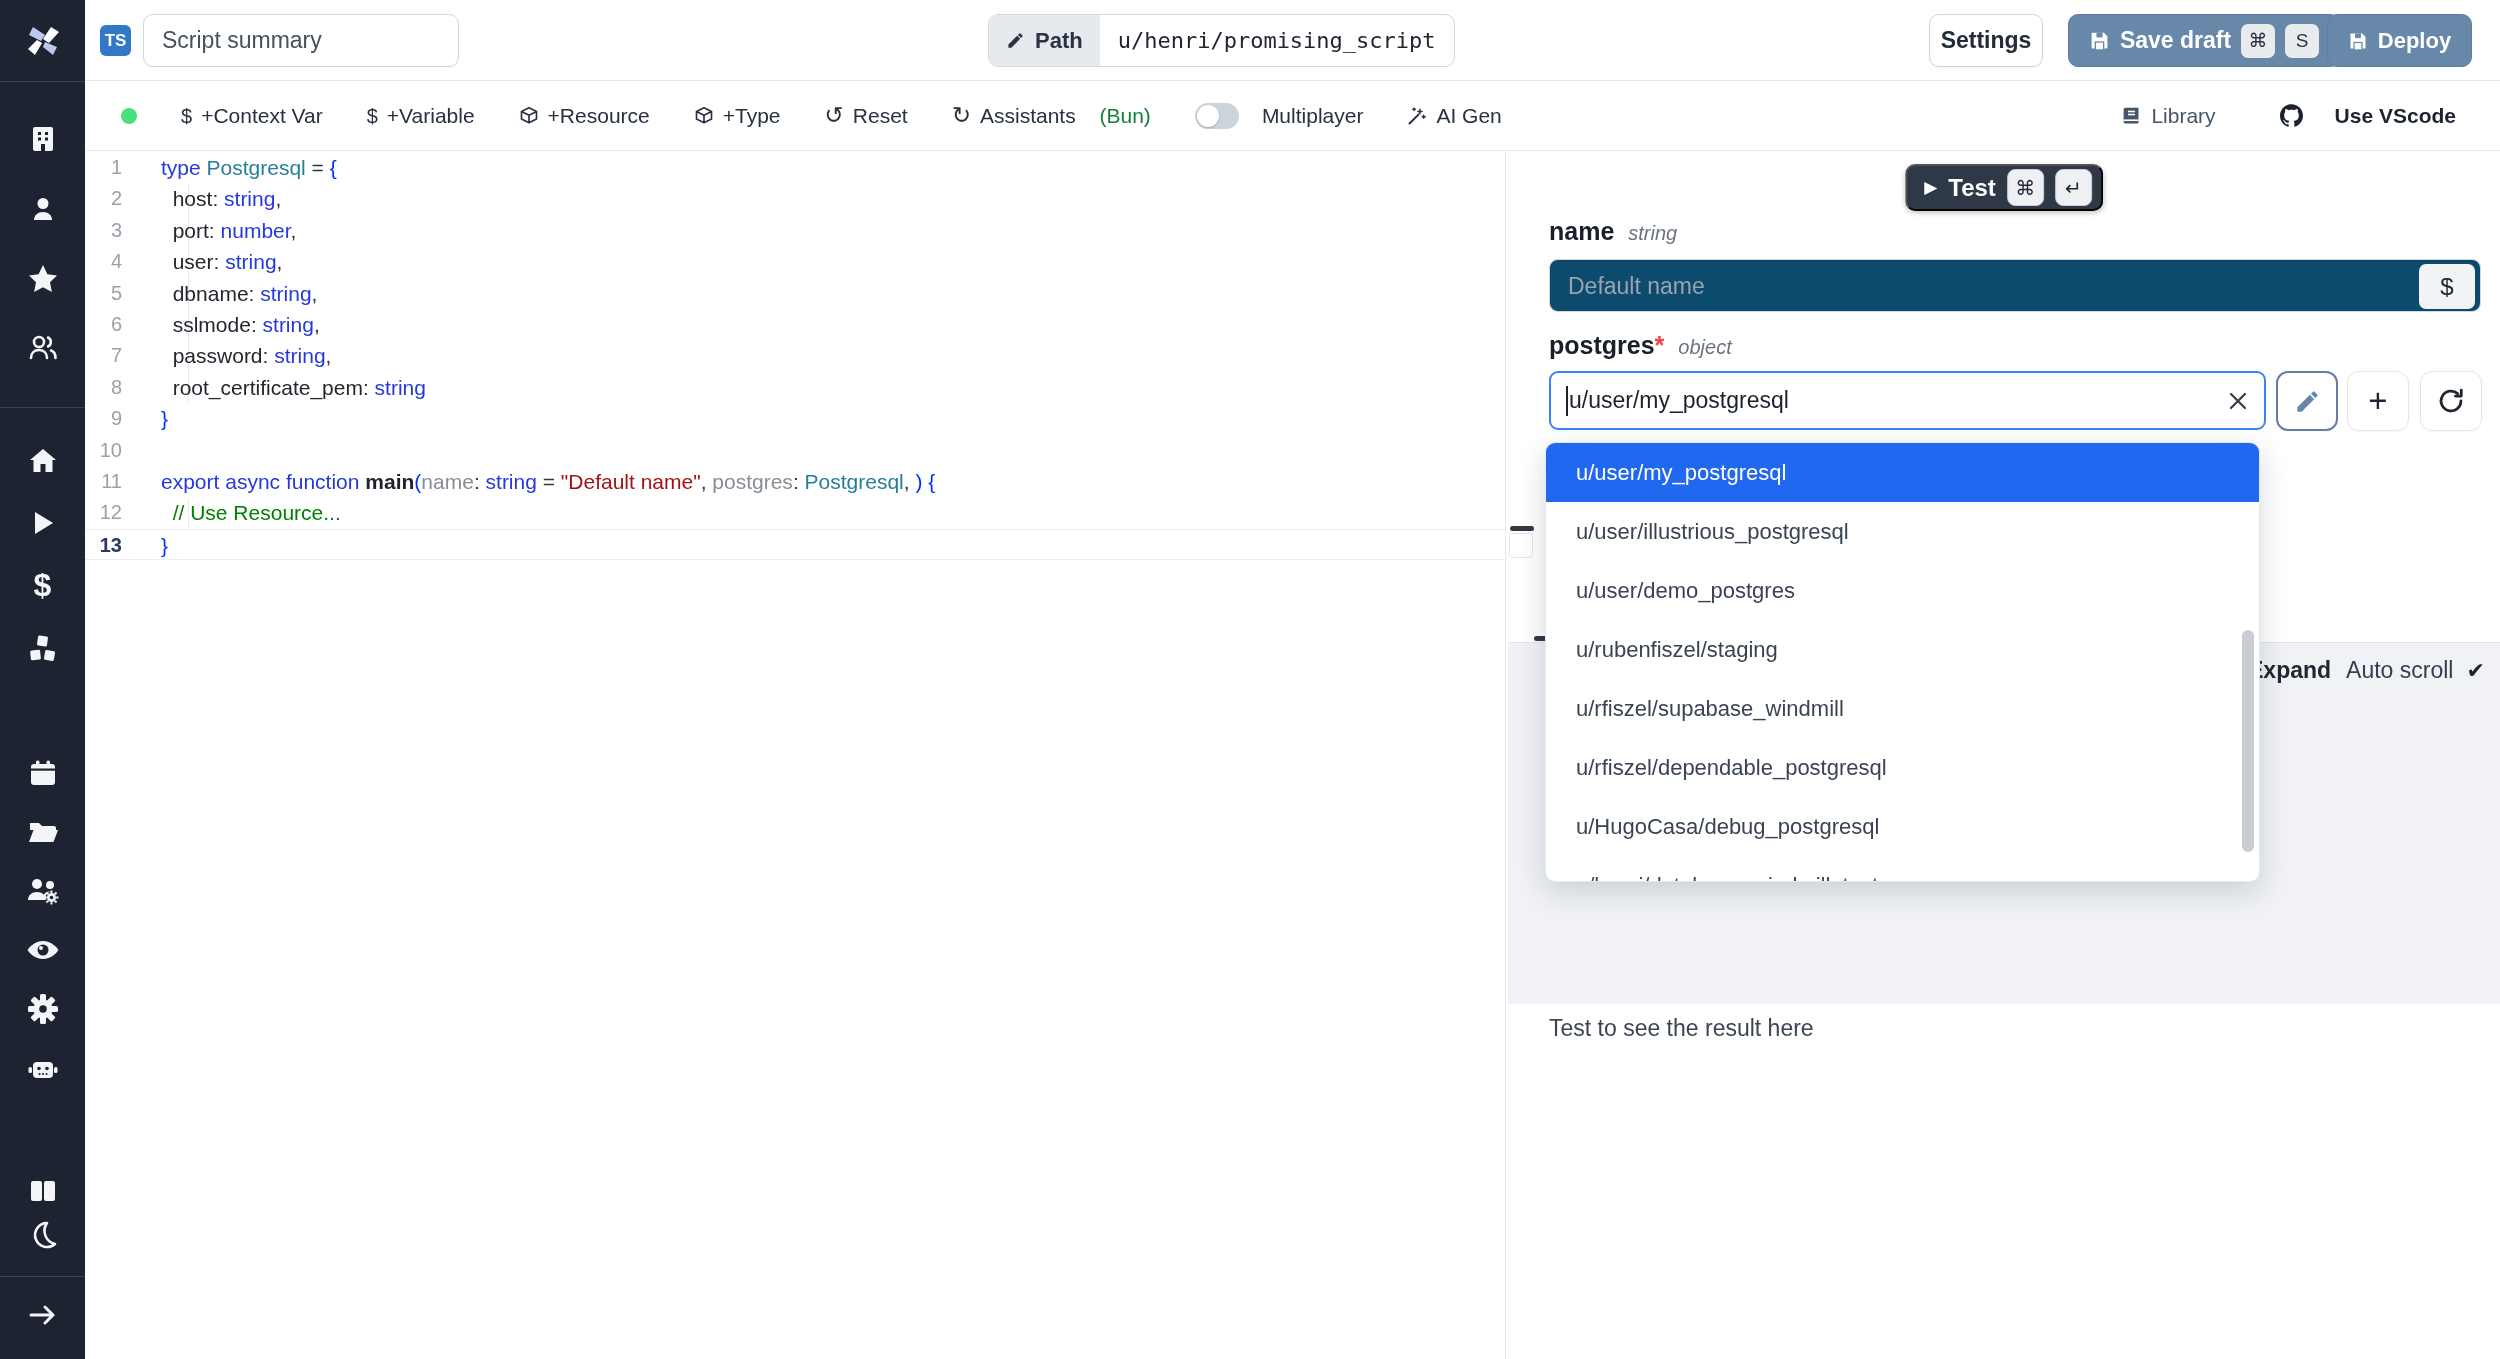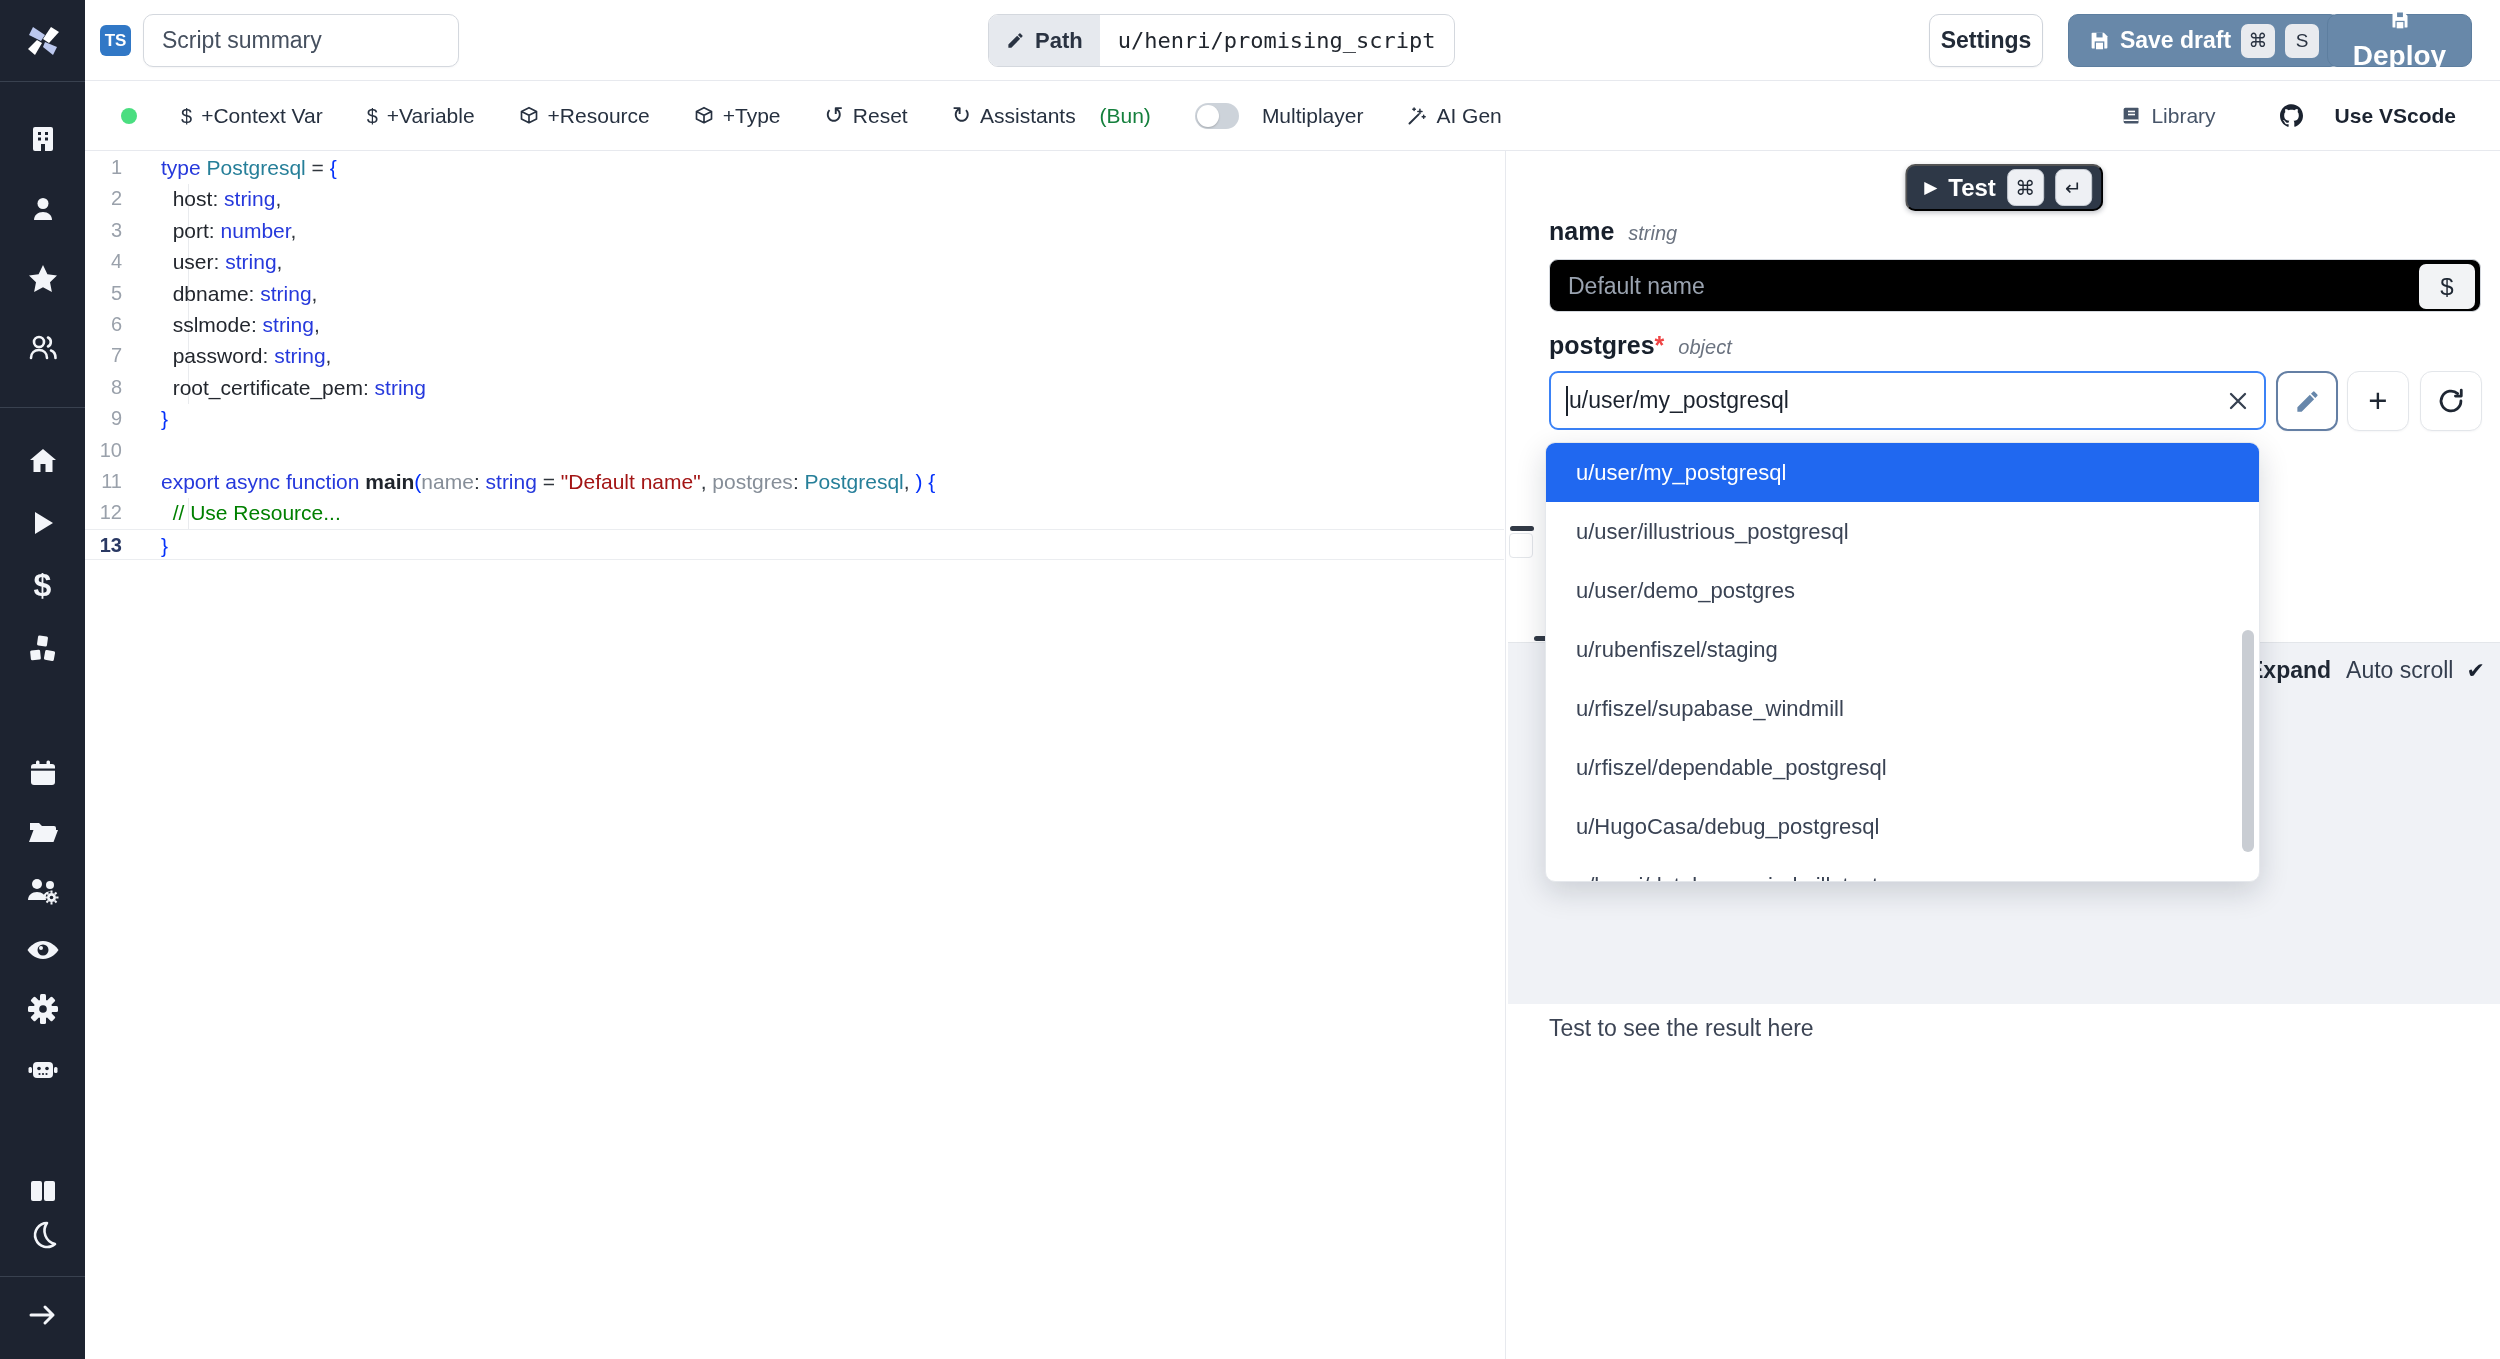--- a/index.html
+++ b/index.html
@@ -16,21 +16,21 @@
   .topbar{position:absolute;left:85px;top:0;width:2415px;height:81px;background:#fff;border-bottom:1px solid #e7e9ee;z-index:20;}
   .ts-badge{position:absolute;left:15px;top:25px;width:31px;height:31px;background:#3178c6;border-radius:6px;color:#fff;font-weight:700;font-size:17px;display:flex;align-items:center;justify-content:center;}
   .summary-input{position:absolute;left:58px;top:14px;width:316px;height:53px;border:1px solid #d4d8de;border-radius:10px;font-size:23px;color:#3f4a5a;padding:0 18px;outline:none;box-shadow:0 1px 2px rgba(16,24,40,.04);}
   .summary-input::placeholder{color:#46505f;}
   .path-group{position:absolute;left:903px;top:14px;height:53px;border:1px solid #d4d8de;border-radius:10px;display:flex;overflow:hidden;background:#fff;}
   .path-chip{background:#e6e9ee;display:flex;align-items:center;gap:10px;padding:0 17px;font-weight:600;font-size:22px;color:#2a3342;}
   .path-value{display:flex;align-items:center;padding:0 18px;font-family:"DejaVu Sans Mono","Liberation Mono",monospace;font-size:22px;color:#21262e;min-width:295px;}
   .btn-settings{position:absolute;left:1844px;top:14px;width:114px;height:53px;border:1px solid #cfd4db;border-radius:10px;background:#fff;font-size:23px;font-weight:600;color:#222b38;display:flex;align-items:center;justify-content:center;box-shadow:0 1px 2px rgba(16,24,40,.05);}
   .btn-slate{position:absolute;top:14px;height:53px;background:#6888a9;border:1px solid #5d7e9f;border-radius:10px;color:#fff;font-weight:700;font-size:23px;display:flex;align-items:center;justify-content:center;gap:10px;}
   .btn-save{left:1983px;width:272px;}
-  .btn-deploy{left:2242px;width:145px;font-size:28px;flex-direction:column;}
+  .btn-deploy{left:2242px;width:145px;font-size:22px;}
   .kbd-light{min-width:34px;height:34px;background:#e9ebef;border-radius:7px;color:#2a3342;display:flex;align-items:center;justify-content:center;font-size:19px;font-weight:500;padding:0 6px;}
 
   
   .toolbar{position:absolute;left:85px;top:81px;width:2415px;height:70px;background:#fff;border-bottom:1px solid #e7e9ee;display:flex;align-items:center;padding:0 44px 0 36px;z-index:19;}
   .tb-left{display:flex;align-items:center;gap:44px;}
   .tb-item{display:flex;align-items:center;gap:9px;font-size:21px;font-weight:500;color:#273140;cursor:pointer;white-space:nowrap;}
   .tb-icon{font-size:20px;color:#273140;line-height:1;}
   .status-dot{width:16px;height:16px;border-radius:50%;background:#4ade80;}
   .suffix-green{color:#15803d;}
   .toggle{width:44px;height:26px;border-radius:13px;background:#cdd3da;position:relative;flex:none;}
@@ -55,21 +55,21 @@
   
   .rpanel{position:absolute;left:1508px;top:151px;width:992px;height:1208px;background:#fff;z-index:6;}
   .test-btn{position:absolute;top:13px;left:50%;transform:translateX(-50%);height:47px;background:#2e3847;border-radius:10px;color:#fff;display:flex;align-items:center;gap:11px;padding:0 9px 0 17px;box-shadow:0 2px 5px rgba(15,23,42,.25);}
   .test-label{font-weight:700;font-size:24px;}
   .play-glyph{font-size:17px;line-height:1;}
   .kbd-dark{min-width:37px;height:37px;background:#eef0f4;border:1px solid #c9ced6;border-radius:8px;color:#1f2733;display:flex;align-items:center;justify-content:center;font-size:20px;}
   .lbl-row{position:absolute;left:41px;display:flex;align-items:baseline;}
   .lbl{font-size:25px;font-weight:700;color:#18202c;}
   .req{color:#ef4444;font-weight:700;font-size:25px;}
   .typ{font-size:20px;font-style:italic;color:#6b7380;margin-left:14px;}
-  .name-input{position:absolute;left:41px;top:108px;width:932px;height:53px;border:1px solid #d4d8de;border-radius:9px;display:flex;align-items:center;padding:1px 70px 0 18px;color:#9aa3b0;font-size:23px;background:#000000;box-shadow:inset 0 1px 2px rgba(16,24,40,.04);}
+  .name-input{position:absolute;left:41px;top:108px;width:932px;height:53px;border:1px solid #d4d8de;border-radius:9px;display:flex;align-items:center;padding:1px 70px 0 18px;color:#9aa3b0;font-size:23px;background:#0c4a6e;box-shadow:inset 0 1px 2px rgba(16,24,40,.04);}
   .dollar-chip{position:absolute;right:5px;top:4px;width:56px;height:45px;background:#f2f3f5;border-radius:7px;display:flex;align-items:center;justify-content:center;font-size:24px;color:#1f2733;}
   .res-input{position:absolute;left:41px;top:220px;width:717px;height:59px;border:2px solid #3b82f6;border-radius:9px;display:flex;align-items:center;padding:0 56px 0 15px;font-size:23px;color:#1b222d;background:#fff;}
   .caret{width:2px;height:30px;background:#1b222d;margin-right:1px;}
   .clear-x{position:absolute;right:14px;top:50%;transform:translateY(-50%);display:flex;}
   .icon-btn{position:absolute;top:220px;width:62px;height:60px;border-radius:12px;background:#fff;border:1px solid #e3e6ea;display:flex;align-items:center;justify-content:center;box-shadow:0 1px 2px rgba(16,24,40,.04);}
   .btn-edit{left:768px;border:2px solid #647fa4;}
   .btn-plus{left:839px;font-size:33px;font-weight:400;color:#1f2733;}
   .btn-refresh{left:912px;}
 
   .dropdown{position:absolute;left:37px;top:291px;width:715px;height:440px;background:#fff;border:1px solid #e5e8ec;border-radius:10px;box-shadow:0 10px 30px rgba(15,23,42,.16);overflow:hidden;z-index:30;}

